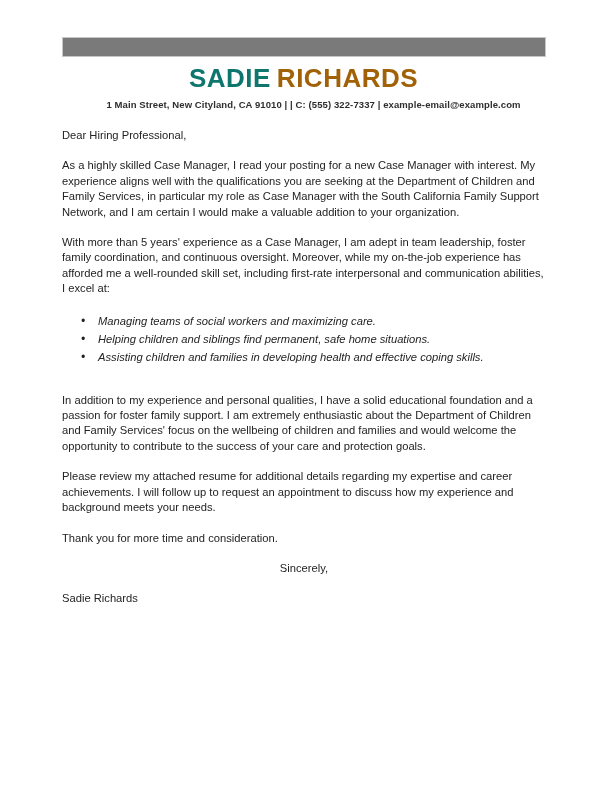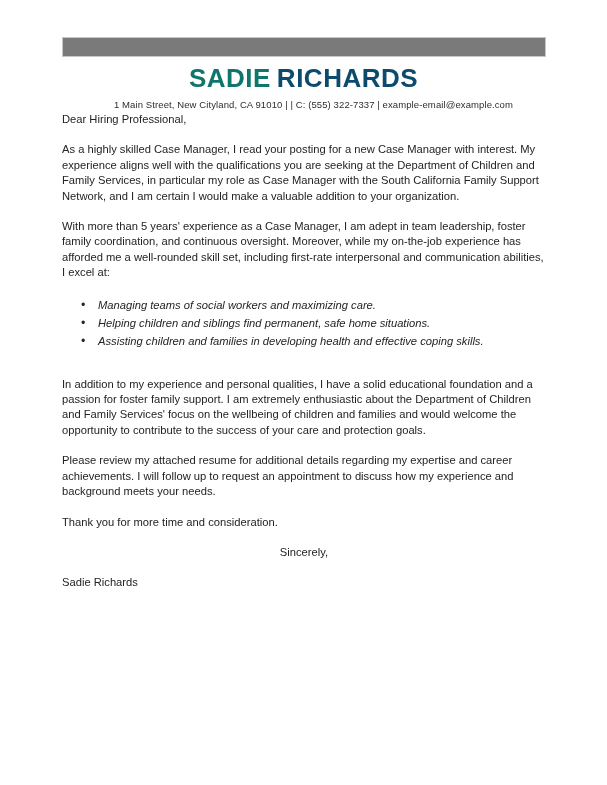--- a/index.html
+++ b/index.html
@@ -28,36 +28,36 @@
     top: 63px;
     left: 0;
     width: 100%;
     text-align: center;
     font-size: 26px;
     font-weight: 700;
     letter-spacing: 0.5px;
     line-height: 30px;
   }
   .name-first { color: #0f766e; }
-  .name-last  { color: #0c4a6e; margin-left: 6px; }
+  .name-last  { color: #a16207; margin-left: 6px; }
   .contact-line {
     position: absolute;
     top: 99px;
     left: 0;
     width: 100%;
     text-align: center;
     font-size: 9.5px;
-    font-weight: 400;
+    font-weight: 700;
     color: #2e2e2e;
     letter-spacing: 0.1px;
     padding-left: 20px;
   }
   .letter {
     position: absolute;
-    top: 112px;
+    top: 128px;
     left: 62px;
     width: 484px;
     font-size: 11.2px;
     line-height: 15.4px;
     color: #232323;
   }
   .letter p { margin: 0 0 15px 0; }
   .salutation { margin-bottom: 14px; }
   ul.points {
     list-style: none;

